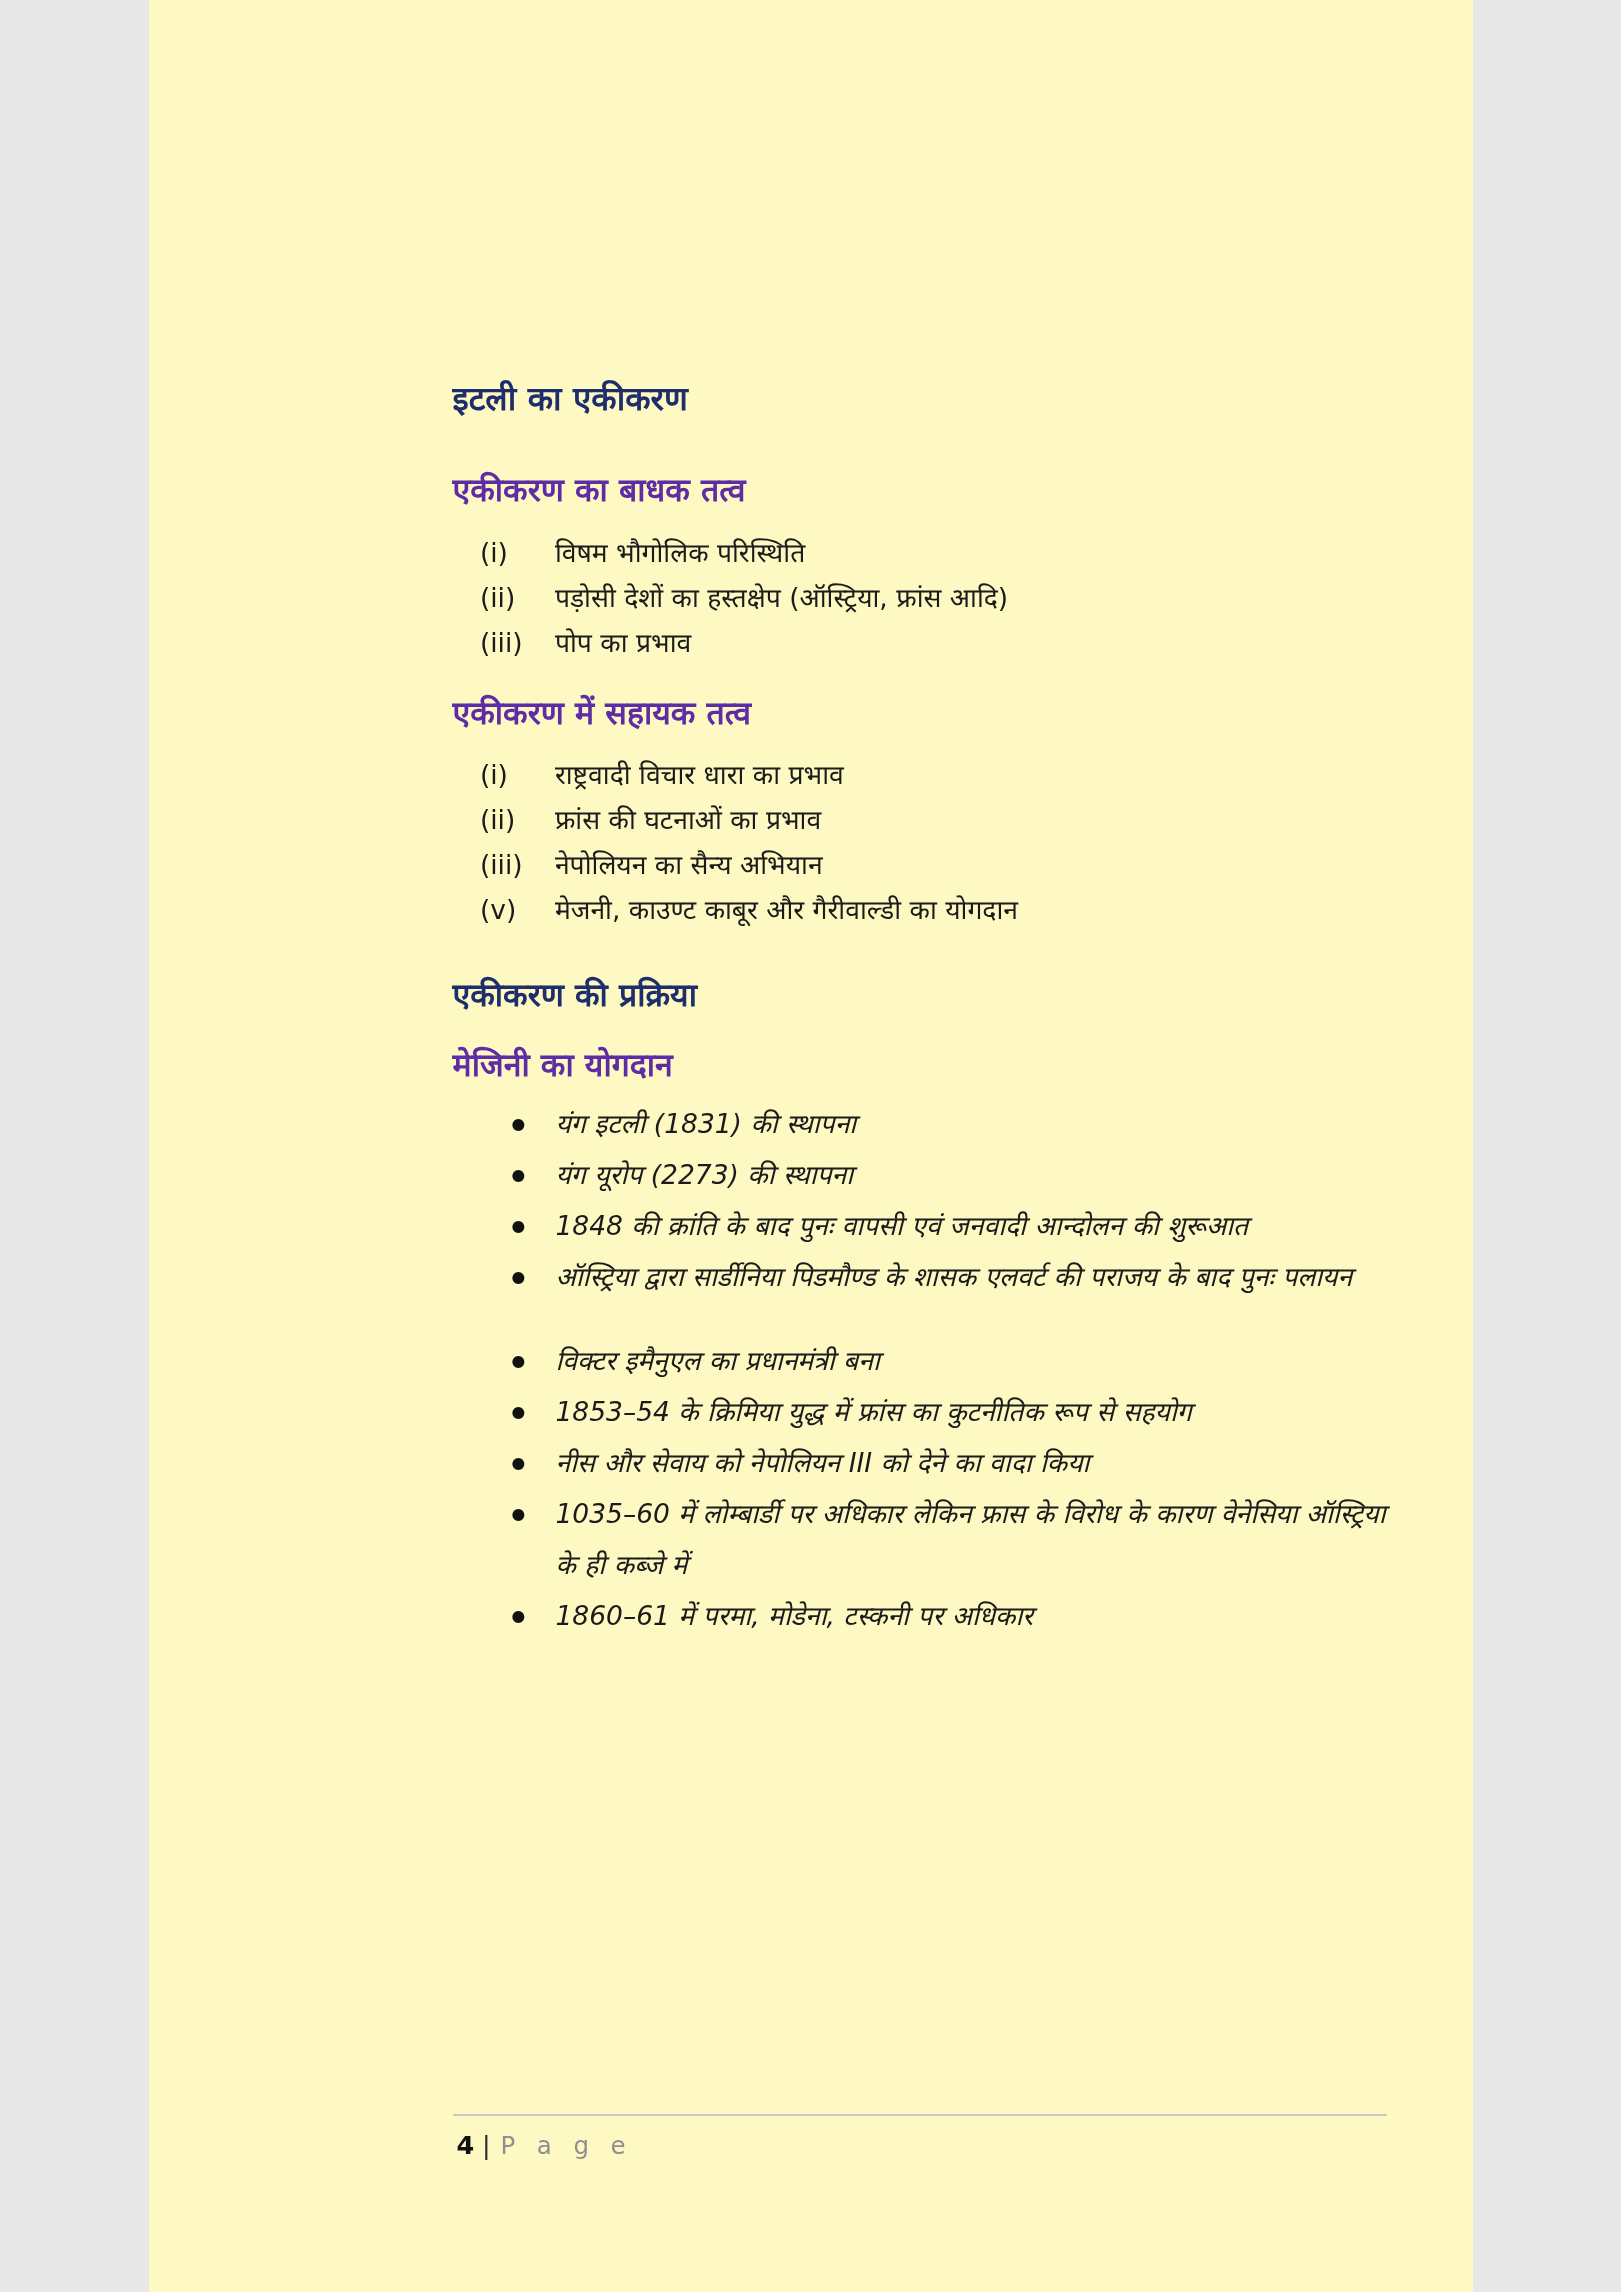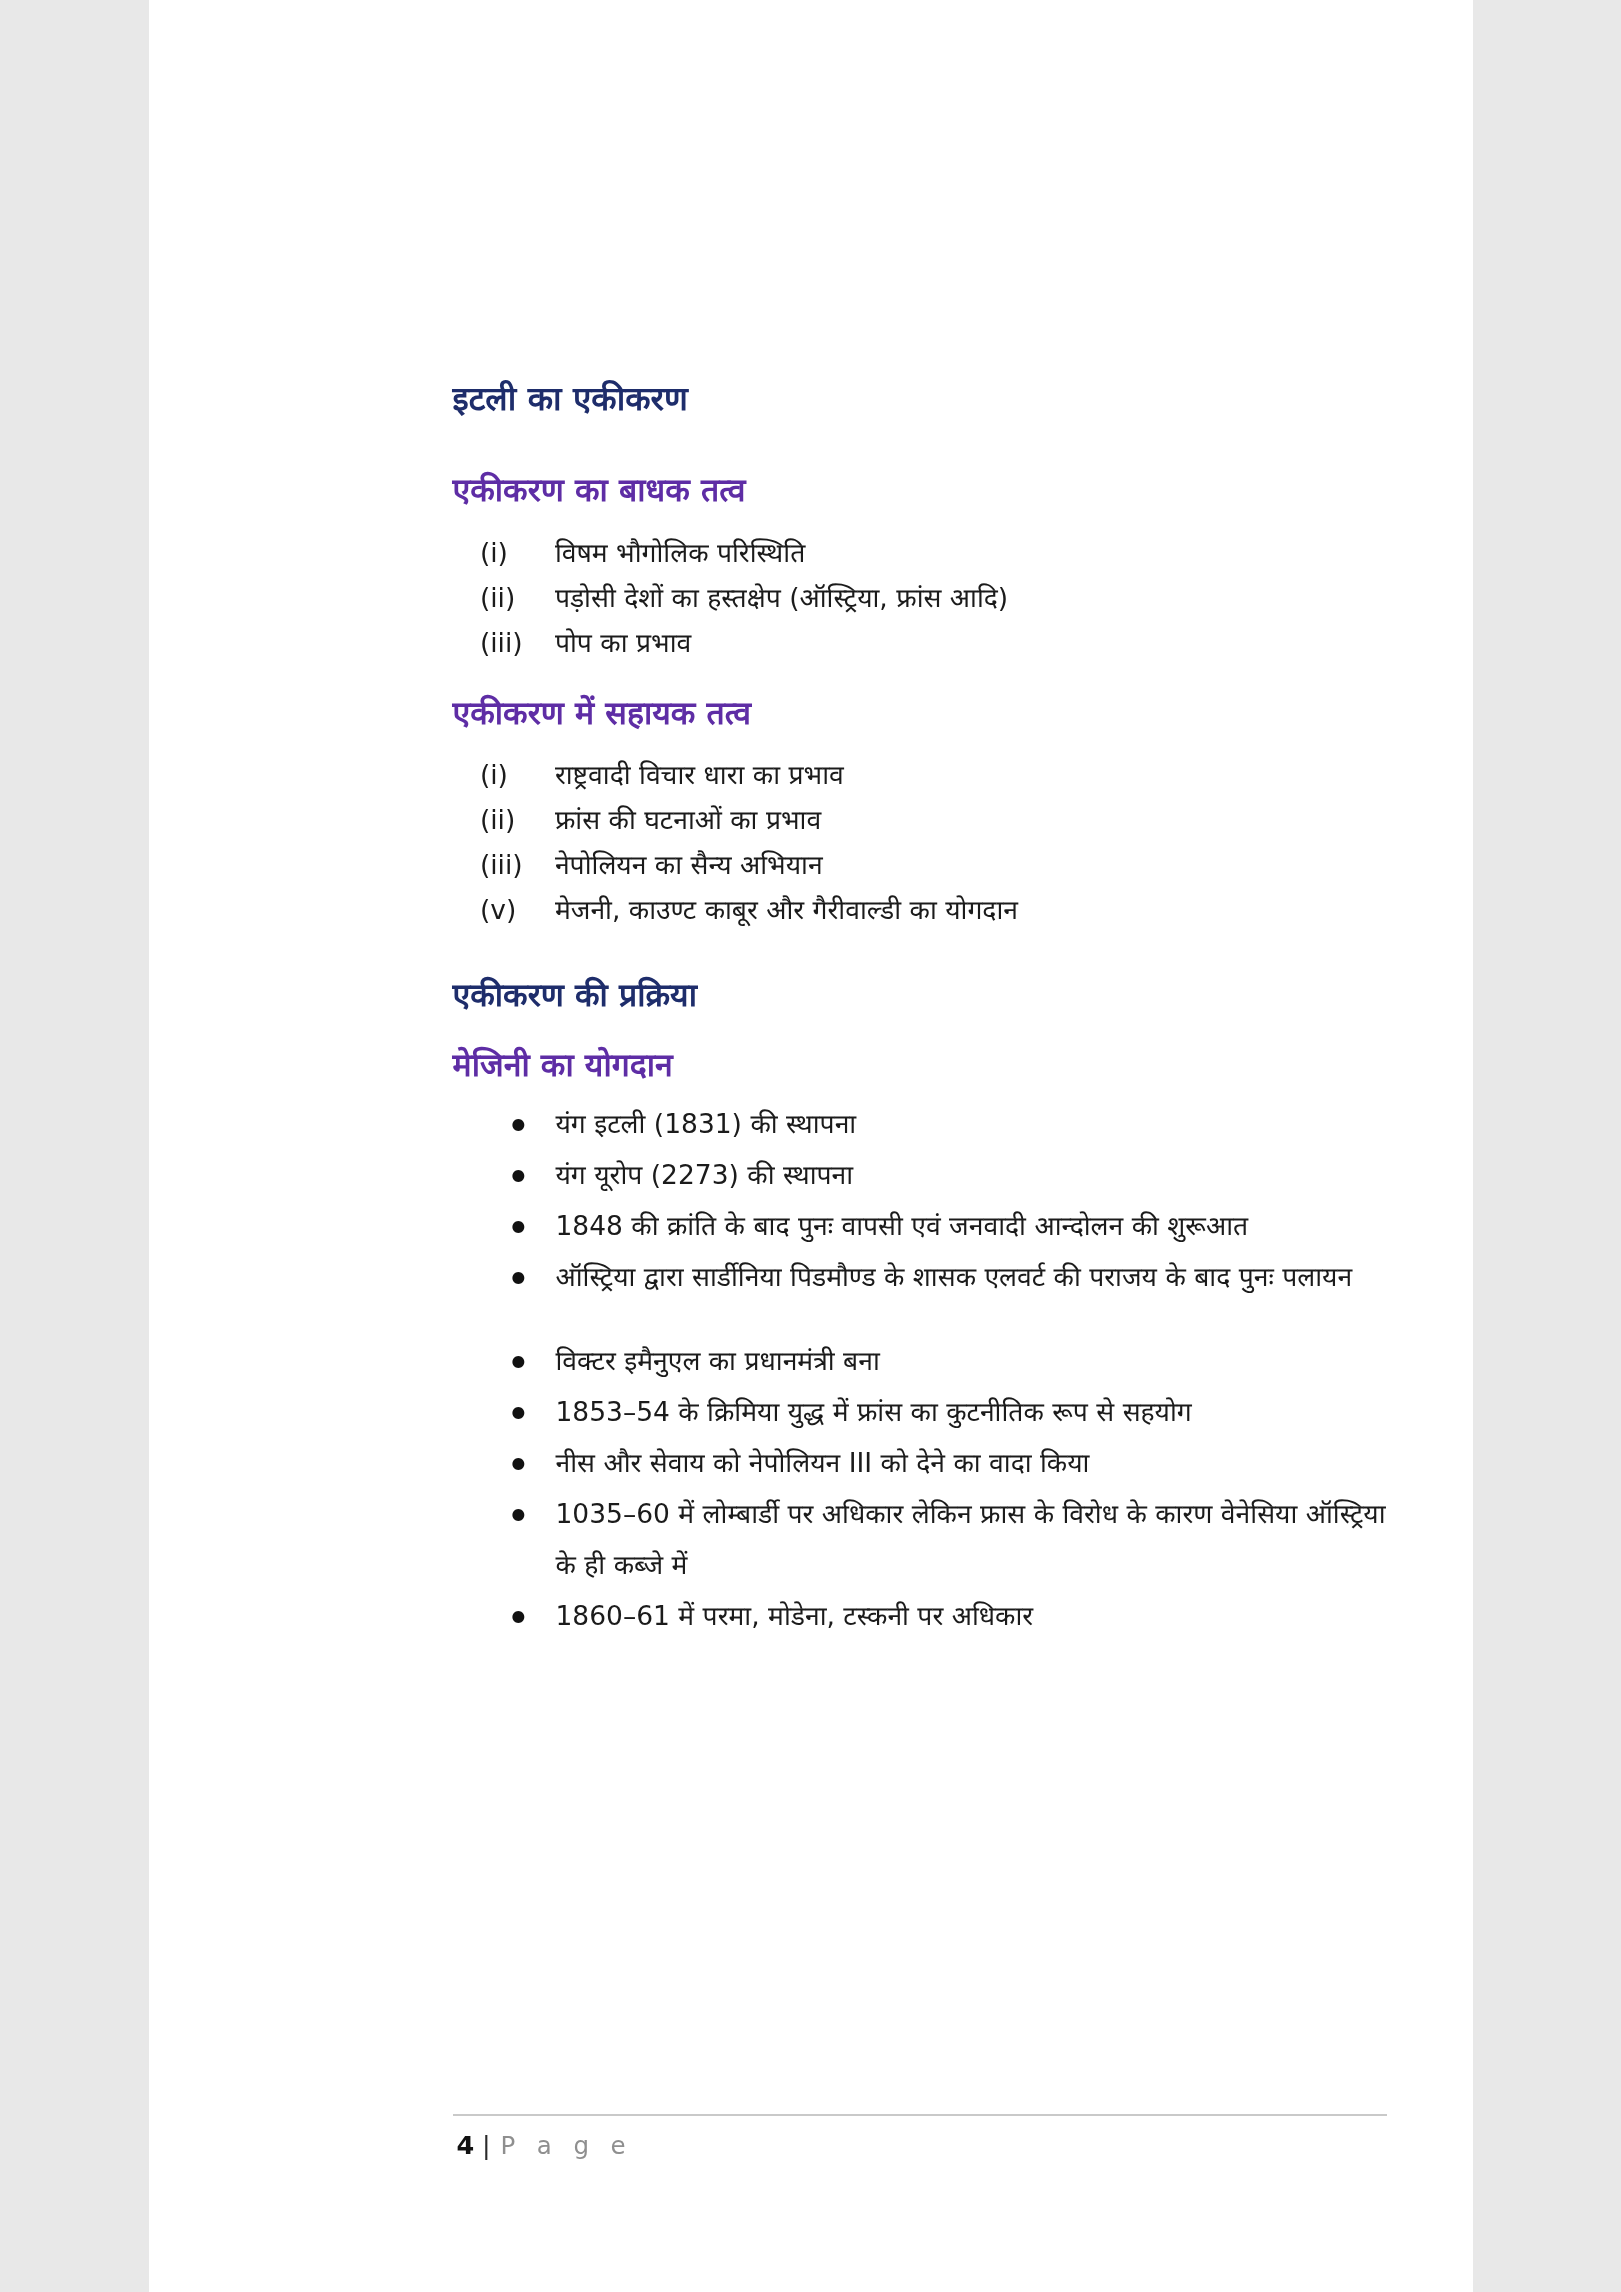--- a/index.html
+++ b/index.html
@@ -1,20 +1,20 @@
 <!DOCTYPE html>
 <html lang="hi"><head>
 <meta charset="utf-8">
 <style>
   html, body { margin: 0; padding: 0; background: #e8e8e8; }
   .page {
     position: relative;
     width: 1324px;
     height: 2293px;
-    background: #ffffff;
+    background: #fef9c3;
     font-family: "DejaVu Sans", sans-serif;
     color: #1b1b1b;
     overflow: hidden;
     margin: 0 auto;
   }
   .content {
     position: absolute;
     left: 304px;
     top: 377px;
     right: 78px;
@@ -58,21 +58,21 @@
     font-size: 26.5px;
     line-height: 51px;
   }
   .blist .dot {
     width: 44px;
     flex: none;
     font-size: 15.7px;
     line-height: 51px;
     color: #111111;
   }
-  .blist .txt { flex: 1; }
+  .blist .txt { flex: 1; font-style: italic; }
   .blist.last { margin-bottom: 0; }
   .footer-rule {
     position: absolute;
     left: 304px;
     right: 86px;
     top: 2114px;
     height: 2px;
     background: #c9c9c9;
   }
   .footer {

